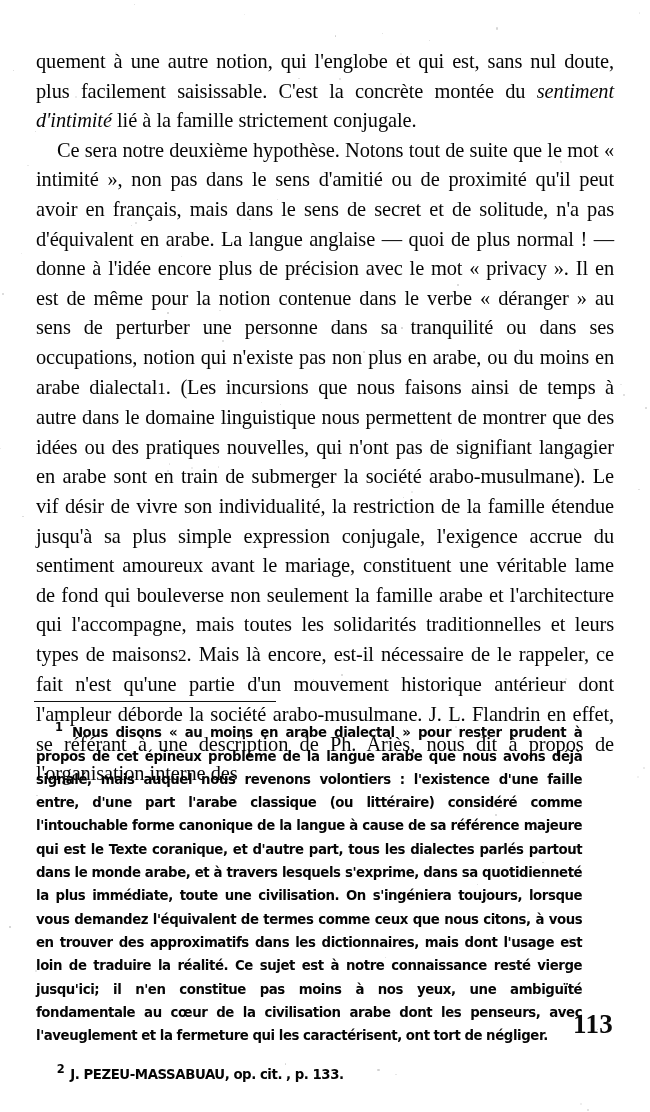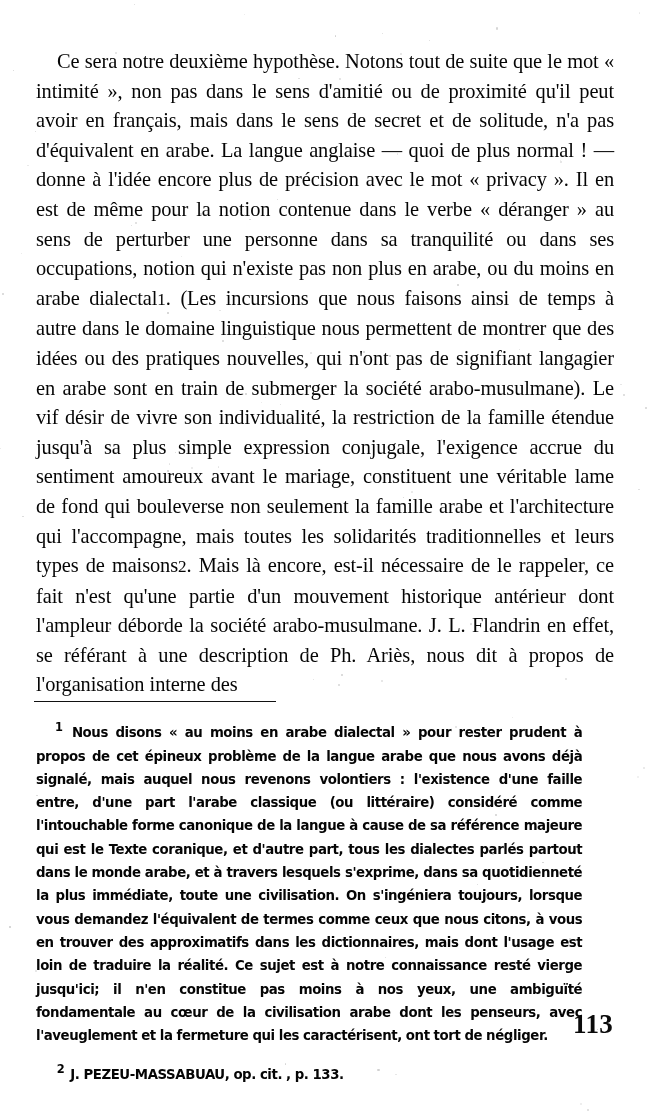--- a/index.html
+++ b/index.html
@@ -111,20 +111,21 @@
     border-radius: 50%;
     pointer-events: none;
   }
 </style>
 </head>
 <body>
 
 <div id="page">
 
   <div id="body-block">
+    <p class="para first">quement à une autre notion, qui l'englobe et qui est, sans nul doute, plus facilement saisissable. C'est la concrète montée du <span class="ital">sentiment d'intimité</span> lié à la famille strictement conjugale.</p>
     <p class="para indent">Ce sera notre deuxième hypothèse. Notons tout de suite que le mot « intimité », non pas dans le sens d'amitié ou de proximité qu'il peut avoir en français, mais dans le sens de secret et de solitude, n'a pas d'équivalent en arabe. La langue anglaise — quoi de plus normal ! — donne à l'idée encore plus de précision avec le mot « privacy ». Il en est de même pour la notion contenue dans le verbe « déranger » au sens de perturber une personne dans sa tranquilité ou dans ses occupations, notion qui n'existe pas non plus en arabe, ou du moins en arabe dialectal<span class="fnref">1</span>. (Les incursions que nous faisons ainsi de temps à autre dans le domaine linguistique nous permettent de montrer que des idées ou des pratiques nouvelles, qui n'ont pas de signifiant langagier en arabe sont en train de submerger la société arabo-musulmane). Le vif désir de vivre son individualité, la restriction de la famille étendue jusqu'à sa plus simple expression conjugale, l'exigence accrue du sentiment amoureux avant le mariage, constituent une véritable lame de fond qui bouleverse non seulement la famille arabe et l'architecture qui l'accompagne, mais toutes les solidarités traditionnelles et leurs types de maisons<span class="fnref">2</span>. Mais là encore, est-il nécessaire de le rappeler, ce fait n'est qu'une partie d'un mouvement historique antérieur dont l'ampleur déborde la société arabo-musulmane. J. L. Flandrin en effet, se référant à une description de Ph. Ariès, nous dit à propos de l'organisation interne des</p>
   </div>
 
   <div id="fn-rule"></div>
 
   <div id="footnotes">
     <p class="fn one"><span class="fn-num">1</span> Nous disons « au moins en arabe dialectal » pour rester prudent à propos de cet épineux problème de la langue arabe que nous avons déjà signalé, mais auquel nous revenons volontiers : l'existence d'une faille entre, d'une part l'arabe classique (ou littéraire) considéré comme l'intouchable forme canonique de la langue à cause de sa référence majeure qui est le Texte coranique, et d'autre part, tous les dialectes parlés partout dans le monde arabe, et à travers lesquels s'exprime, dans sa quotidienneté la plus immédiate, toute une civilisation. On s'ingéniera toujours, lorsque vous demandez l'équivalent de termes comme ceux que nous citons, à vous en trouver des approximatifs dans les dictionnaires, mais dont l'usage est loin de traduire la réalité. Ce sujet est à notre connaissance resté vierge jusqu'ici; il n'en constitue pas moins à nos yeux, une ambiguïté fondamentale au cœur de la civilisation arabe dont les penseurs, avec l'aveuglement et la fermeture qui les caractérisent, ont tort de négliger.</p>
     <p class="fn two"><span class="fn-num">2</span> J. PEZEU-MASSABUAU, op. cit. , p. 133.</p>
   </div>
 

